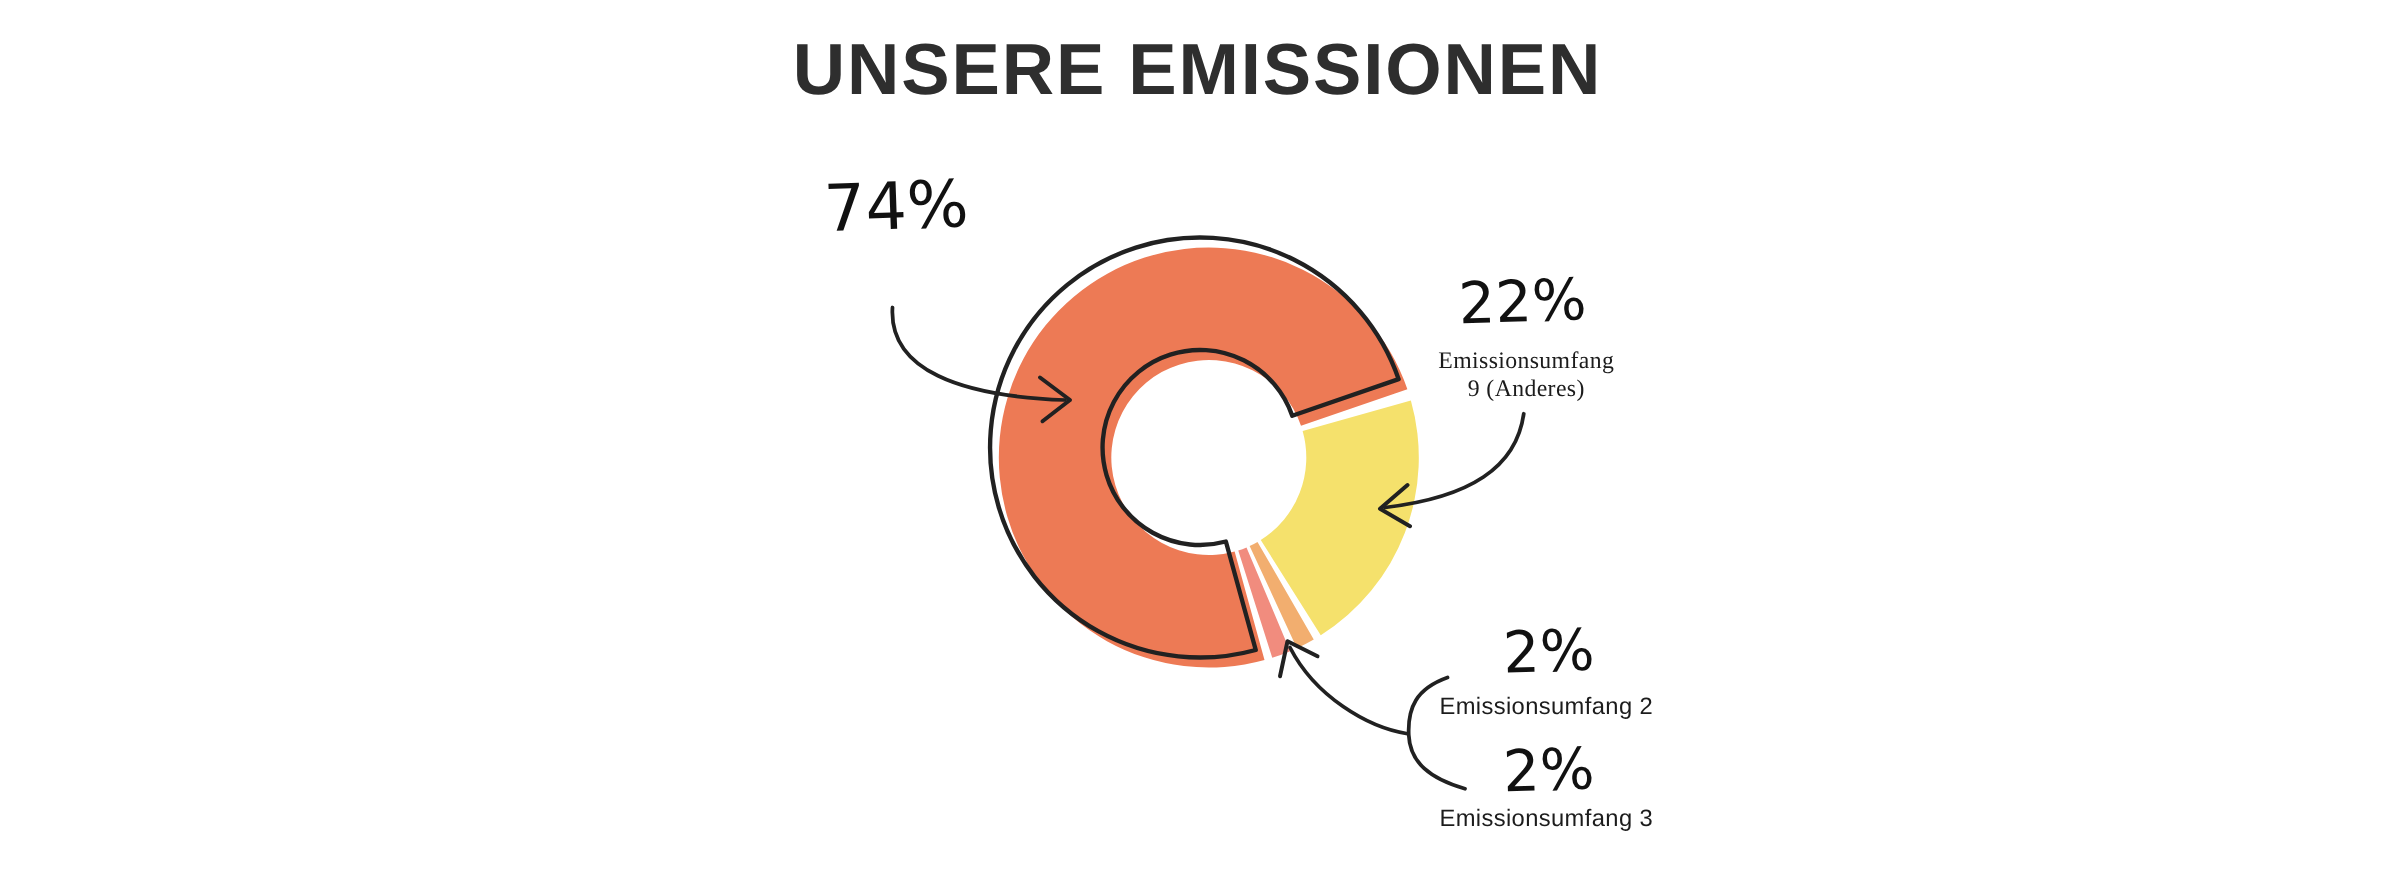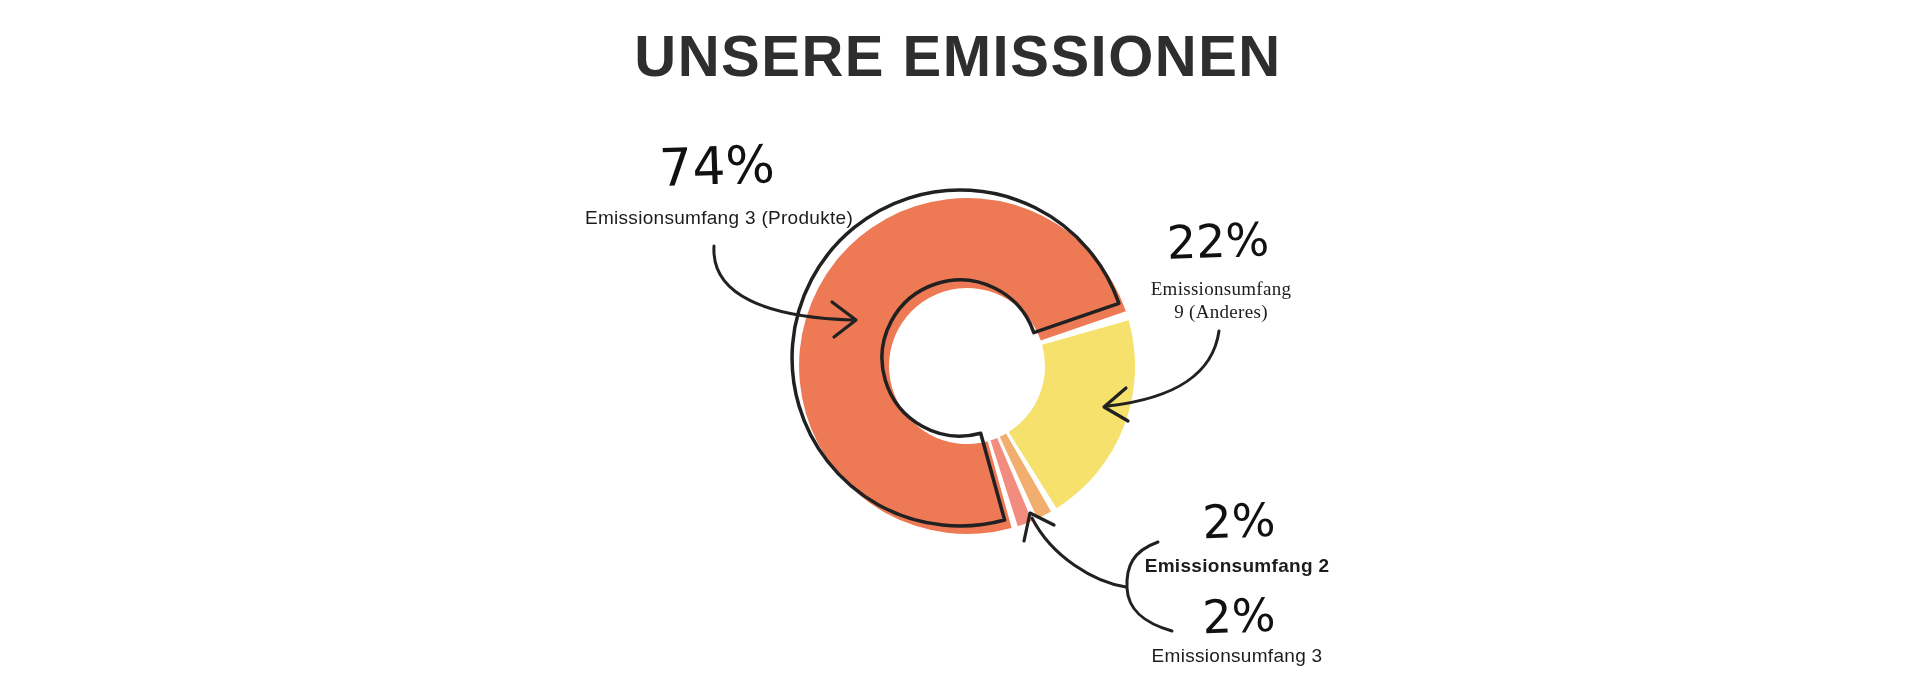--- a/index.html
+++ b/index.html
@@ -84,27 +84,26 @@
     <g>
       <path fill="none" stroke-width="3" stroke-linecap="round" d="M 1158 542 C 1133 551 1126 566 1127 588 C 1128 610 1144 623 1172 631" stroke="#212121"></path>
       <path fill="none" stroke-width="3" stroke-linecap="round" d="M 1126 587 C 1094 582 1052 557 1032 518" stroke="#212121"></path>
       <path fill="none" stroke-width="3.2" stroke-linecap="round" stroke-linejoin="round" d="M 1024 541 L 1030 513 L 1054 525" stroke="#212121"></path>
     </g>
   </svg>
 
   <div class="txt page-title" style="left:958px; top:22px;">UNSERE EMISSIONEN</div>
 
   <div class="txt pct pct-big" style="left:717px; top:136px;">74%</div>
-  <div class="txt callout-label" style="left:719px; top:206px;">Emissionsumfang 3 (Produkte)</div>
 
   <div class="txt pct pct-mid" style="left:1218px; top:214px;">22%</div>
   <div class="txt callout-label" style="left:1221px; top:277px;font-family:Liberation Serif, serif;">
     <div>Emissionsumfang</div>
     <div>9 (Anderes)</div>
   </div>
 
   <div class="txt pct pct-mid" style="left:1239px; top:494px;">2%</div>
-  <div class="txt callout-label" style="left:1237px; top:554px;font-weight:bold;">Emissionsumfang 2</div>
+  <div class="txt callout-label" style="left:1237px; top:554px;">Emissionsumfang 2</div>
 
   <div class="txt pct pct-mid" style="left:1239px; top:589px;">2%</div>
   <div class="txt callout-label" style="left:1237px; top:644px;">Emissionsumfang 3</div>
 
 </div>
 
 </body></html>

